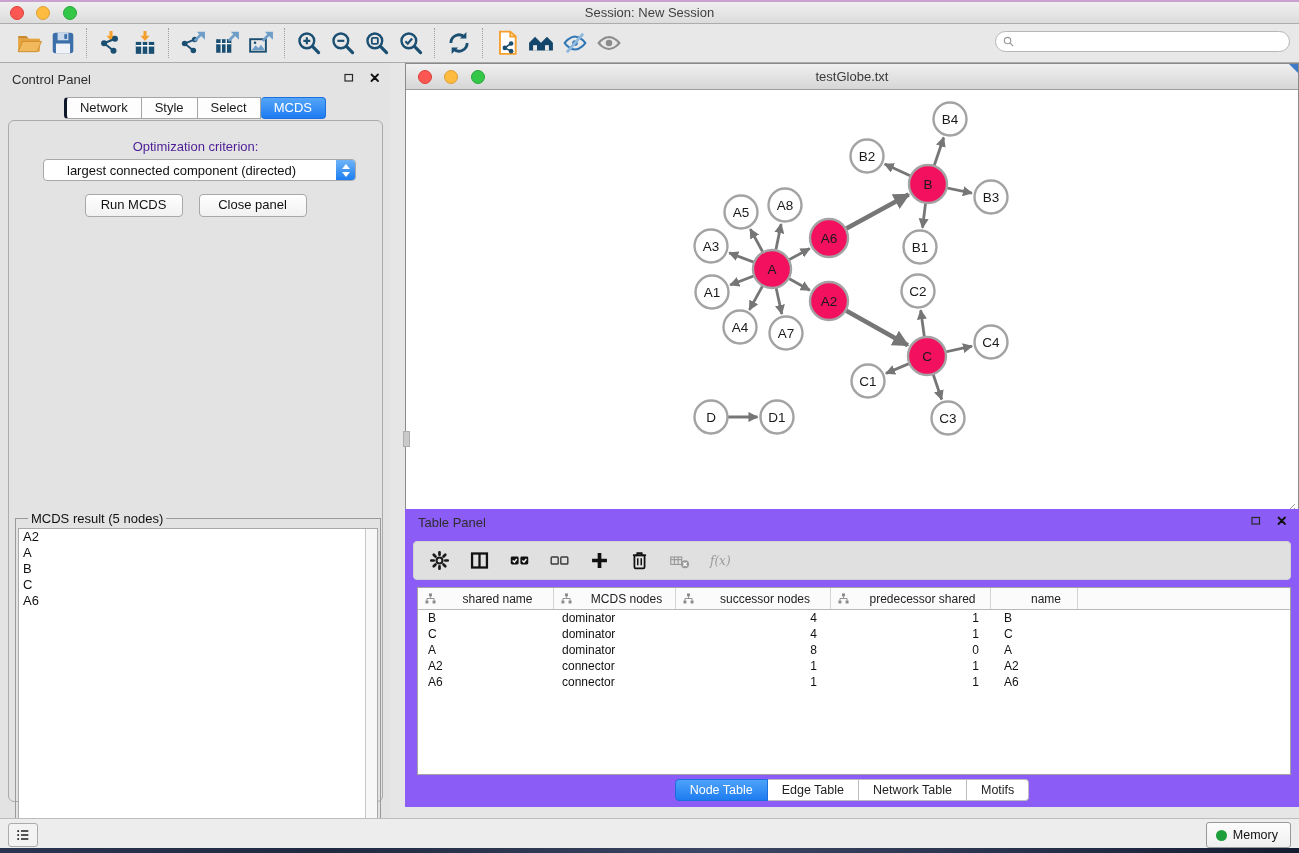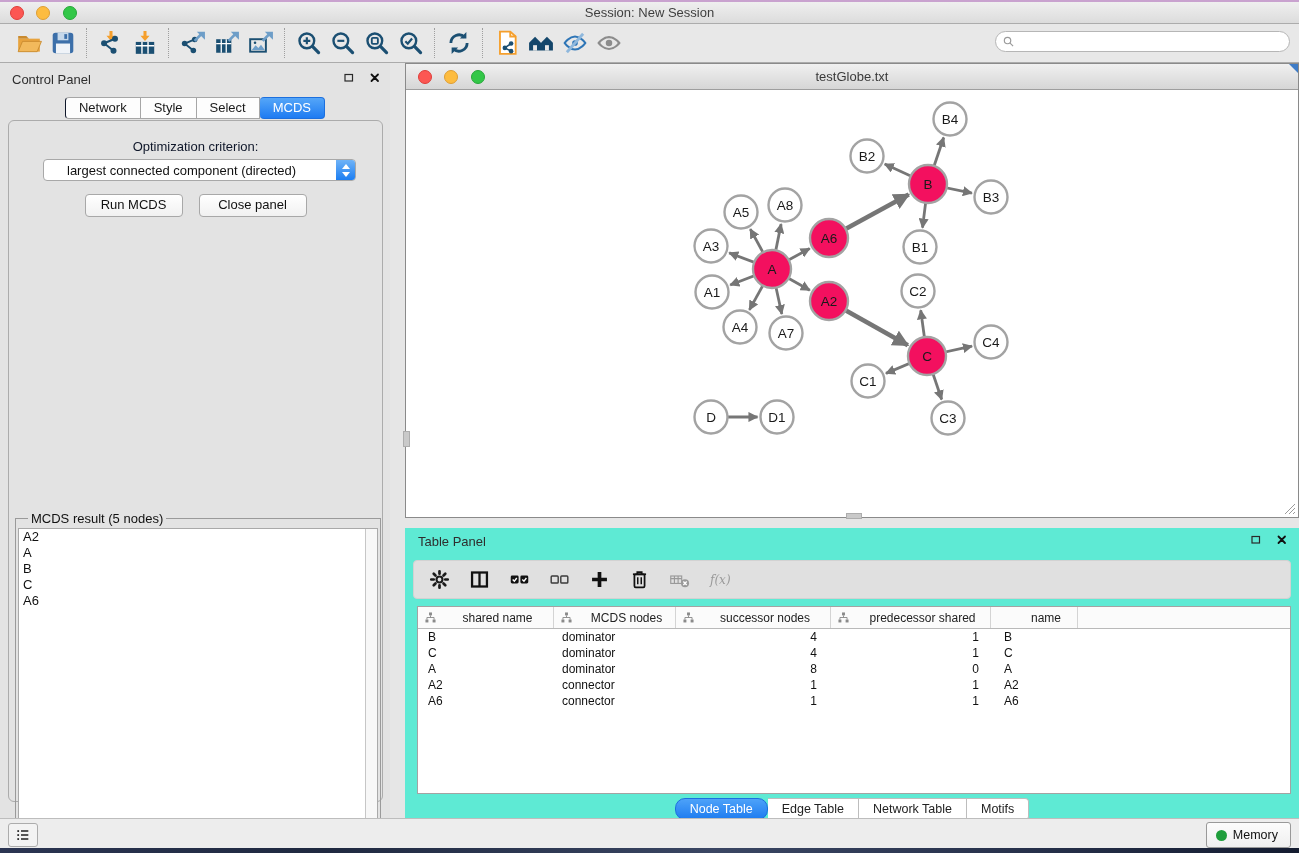--- a/index.html
+++ b/index.html
@@ -28,26 +28,26 @@
   #search-box svg{width:14px;height:14px;}
   #search-box input{border:none;outline:none;flex:1;font-size:12px;background:transparent;height:16px;}
   
   #control-panel{left:0;top:63px;width:390px;height:755px;background:#E3E3E3;}
   .panel-title{font-size:13px;color:#2E2E2E;}
   .win-ctl{width:15px;height:15px;display:inline-flex;align-items:center;justify-content:center;margin-left:6px;}
   .win-ctl svg{width:12px;height:12px;}
   #cp-tabs{position:absolute;left:0;right:0;top:34px;display:flex;justify-content:center;}
   .tab{height:20px;line-height:20px;padding:0 13px;font-size:13px;background:#FDFDFD;
     border:1px solid #A6A6A6;border-left:none;color:#1A1A1A;cursor:default;}
-  .tab:first-child{border-left:1px solid #0f172a;border-radius:4px 0 0 4px;}
+  .tab:first-child{border-left:3px solid #0f172a;border-radius:4px 0 0 4px;}
   .tab:last-child{border-radius:0 4px 4px 0;}
   .tab.active{background:linear-gradient(#55A6F8,#1E7BF2);color:#fff;border-color:#1C6FDE;border-radius:4px;}
   #cp-box{position:absolute;left:8px;top:57px;width:373px;height:680px;
     border:1px solid #ABABAB;border-radius:6px;background:#E3E3E3;}
-  #opt-label{position:absolute;left:0;right:0;top:18px;text-align:center;font-size:13px;color:#0f172a;}
+  #opt-label{position:absolute;left:0;right:0;top:18px;text-align:center;font-size:13px;color:#4c1d95;}
   #criterion{position:absolute;left:34px;top:38px;width:313px;height:22px;background:#fff;
     border:1px solid #A8A8A8;border-radius:4px;box-sizing:border-box;display:flex;align-items:center;}
   #criterion .val{flex:1;font-size:13px;padding-left:23px;color:#111;white-space:nowrap;overflow:hidden;}
   #criterion .stepper{width:19px;height:100%;background:linear-gradient(#6FB3F7,#1C7EF2);
     border-radius:0 3px 3px 0;display:flex;flex-direction:column;align-items:center;justify-content:center;}
   .chev{width:0;height:0;border-left:4px solid transparent;border-right:4px solid transparent;}
   .chev.up{border-bottom:5px solid #fff;margin-bottom:3px;}
   .chev.down{border-top:5px solid #fff;}
   #cp-buttons{position:absolute;left:0;right:0;top:73px;display:flex;justify-content:center;gap:16px;}
   .btn{height:21px;line-height:19px;font-size:13px;color:#111;text-align:center;
@@ -65,42 +65,42 @@
     background:linear-gradient(#F0F0F0,#D6D6D6);border-bottom:1px solid #9E9E9E;}
   #net-titlebar .lights{position:absolute;left:12px;top:6px;}
   #net-titlebar .title{position:absolute;left:0;right:0;top:5px;text-align:center;font-size:13px;color:#3A3A3A;}
   #net-corner{position:absolute;right:0;top:0;width:0;height:0;
     border-left:9px solid transparent;border-top:9px solid #3E7CC7;}
   #graph-svg{position:absolute;left:0;top:25px;}
   #net-grip{position:absolute;right:2px;bottom:2px;width:12px;height:12px;}
   .vthumb{position:absolute;left:-3px;top:367px;width:5px;height:14px;background:#C9C9C9;border:1px solid #ADADAD;}
   .hthumb{position:absolute;left:440px;bottom:-2px;width:14px;height:4px;background:#C9C9C9;border:1px solid #ADADAD;}
   
-  #table-panel{left:405px;top:528px;width:894px;height:298px;background:#5eead4;}
+  #table-panel{left:405px;top:509px;width:894px;height:298px;background:#8b5cf6;}
   #tp-toolbar{position:absolute;left:8px;top:32px;width:878px;height:39px;background:#E0E0E0;
     border:1px solid #D2D2D2;border-radius:4px;display:flex;align-items:center;padding-left:14px;box-sizing:border-box;gap:17px;}
   .tpbtn{width:23px;height:23px;display:flex;align-items:center;justify-content:center;}
   .tpbtn svg{width:21px;height:21px;}
   #fx-btn{font-family:"DejaVu Serif",serif;font-style:italic;font-size:12px;color:#9A9A9A;padding-left:2px;}
   #node-table{position:absolute;left:12px;top:78px;width:874px;height:188px;background:#fff;
     border:1px solid #A3A3A3;box-sizing:border-box;overflow:hidden;}
   #nt-header{display:flex;height:21px;border-bottom:1px solid #B9B9B9;background:#FBFBFB;}
   .hcell{display:flex;align-items:center;border-right:1px solid #D4D4D4;box-sizing:border-box;
     font-size:12px;color:#222;position:relative;}
   .hcell .treeicon{position:absolute;left:7px;top:5px;width:11px;height:11px;}
   .hcell .hlabel{flex:1;text-align:center;padding-left:24px;}
   .trow{display:flex;height:16px;align-items:center;}
   .tcell{font-size:12px;color:#111;box-sizing:border-box;white-space:nowrap;}
   
   #tp-tabs{position:absolute;left:0;right:0;top:270px;display:flex;justify-content:center;}
   .ttab{height:20px;line-height:20px;padding:0 14px;font-size:12.5px;background:#fff;
     border:1px solid #BDBDBD;border-left:none;color:#222;}
   .ttab:first-child{border-left:1px solid #BDBDBD;border-radius:4px 0 0 4px;}
   .ttab:last-child{border-radius:0 4px 4px 0;}
-  .ttab.active{background:linear-gradient(#4DA2F9,#1E7CF0);color:#fff;border-color:#1C6FDE;border-radius:10px;}
+  .ttab.active{background:linear-gradient(#4DA2F9,#1E7CF0);color:#fff;border-color:#1C6FDE;}
   
   #status-bar{left:0;top:818px;width:1299px;height:30px;background:#EDEDED;border-top:1px solid #BDBDBD;box-sizing:border-box;}
   #session-btn{position:absolute;left:8px;top:4px;width:28px;height:22px;background:#F3F3F3;
     border:1px solid #ACACAC;border-radius:3px;display:flex;align-items:center;justify-content:center;}
   #session-btn svg{width:16px;height:16px;}
   #memory-btn{position:absolute;right:8px;top:3px;height:24px;padding:0 12px 0 9px;
     background:linear-gradient(#FCFCFC,#EFEFEF);border:1px solid #999;border-radius:3px;
     display:flex;align-items:center;gap:6px;font-size:12.5px;color:#111;}
   #memory-dot{width:11px;height:11px;border-radius:50%;background:#1F9E3C;}
   #desktop-strip{left:0;top:848px;width:1299px;height:5px;

